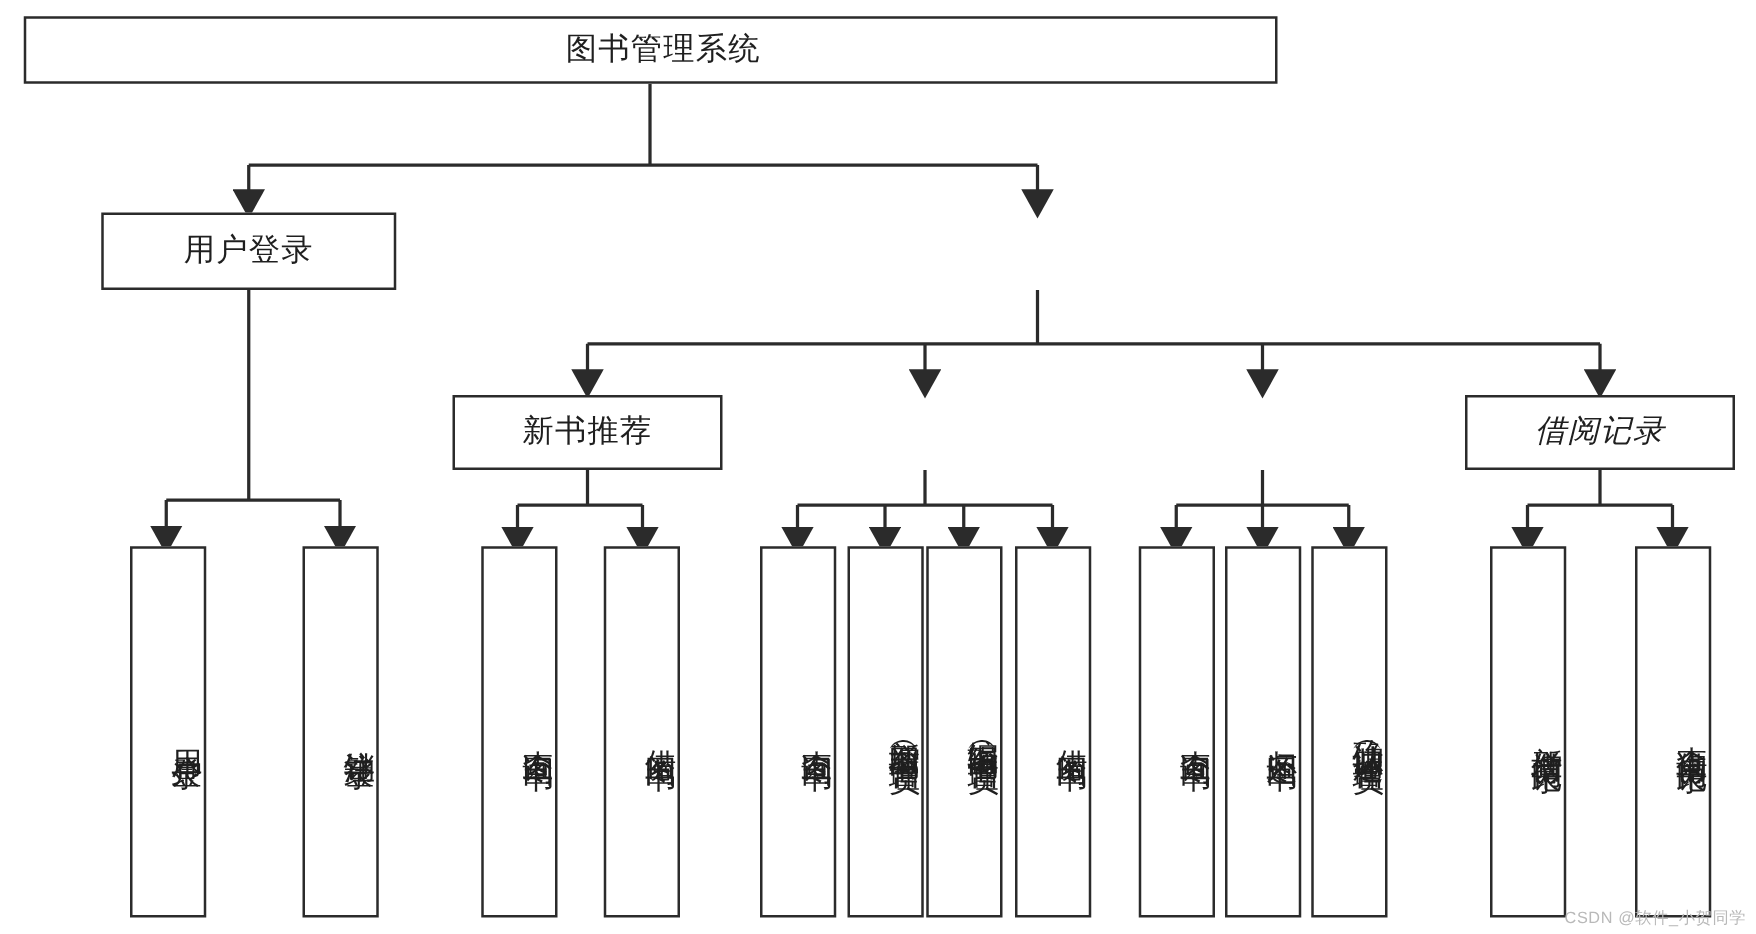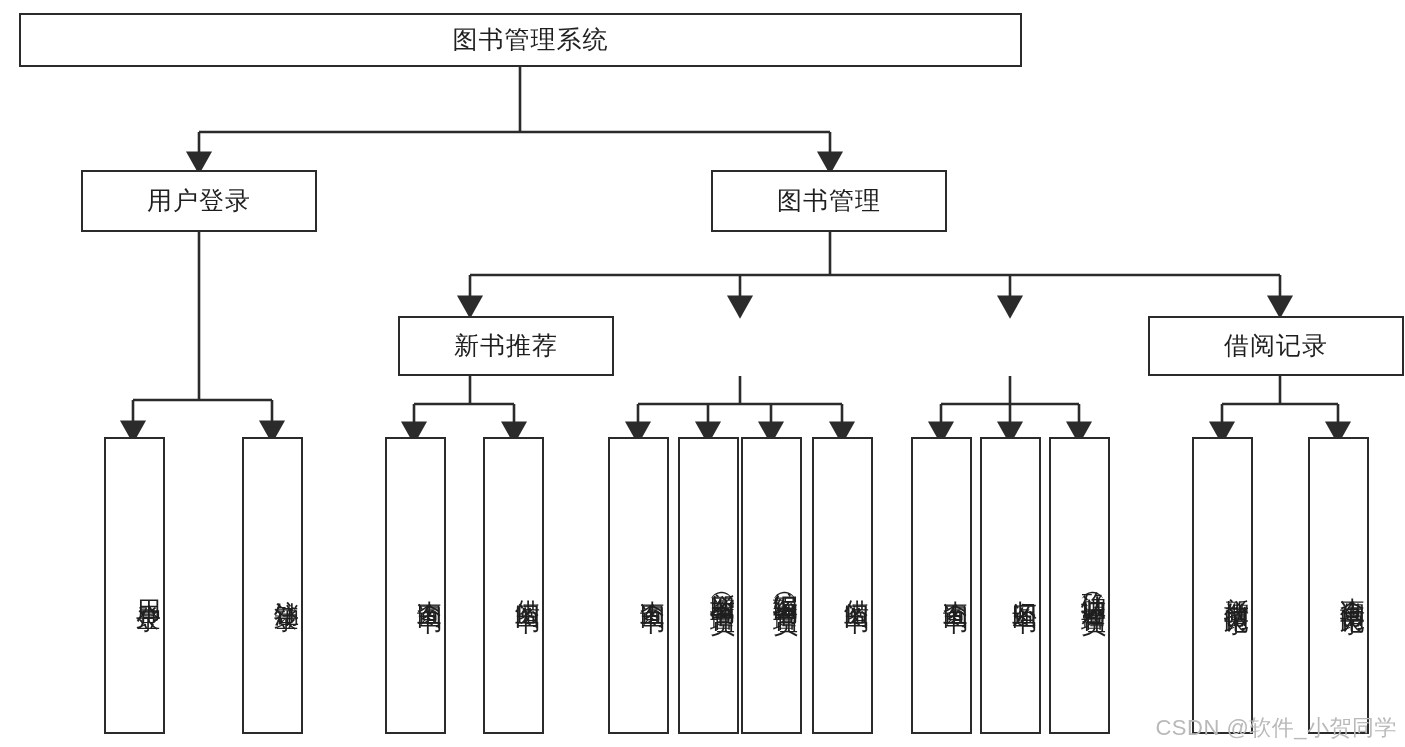--- a/index.html
+++ b/index.html
@@ -56,21 +56,21 @@
     text-orientation: upright;
     white-space: nowrap;
   }
   .node.root {
     border-width: 2.5px;
   }
   .watermark {
     position: absolute;
     right: 8px;
     bottom: 4px;
-    font-size: 22px;
+    font-size: 13px;
     color: #b9b9b9;
     letter-spacing: 0.5px;
     z-index: 3;
     white-space: nowrap;
   }
 </style>
 </head>
 <body>
 
 <div id="canvas">
@@ -125,28 +125,25 @@
     </g>
   </svg>
 
   <div class="node horiz root" style="left:19px; top:13px; width:1003px; height:54px;padding-left:20px;">
     <span>图书管理系统</span>
   </div>
 
   <div class="node horiz" style="left:81px; top:170px; width:236px; height:62px;">
     <span>用户登录</span>
   </div>
-  <div class="node horiz" style="left:711px; top:170px; width:236px; height:62px;">
-    <span>图书管理</span>
-  </div>
 
-  <div class="node horiz" style="left:362px; top:316px; width:216px; height:60px;margin-left:36px;">
+  <div class="node horiz" style="left:362px; top:316px; width:216px; height:60px;">
     <span>新书推荐</span>
   </div>
-  <div class="node horiz" style="left:1148px; top:316px; width:256px; height:60px;">
+  <div class="node horiz" style="left:1172px; top:316px; width:216px; height:60px;font-style:italic;">
     <span>借阅记录</span>
   </div>
 
   <div class="node vert" style="left:104px; top:437px; width:61px; height:297px;">
     <span class="vlabel">用户登录</span>
   </div>
   <div class="node vert" style="left:242px; top:437px; width:61px; height:297px;">
     <span class="vlabel">注销登录</span>
   </div>
 

